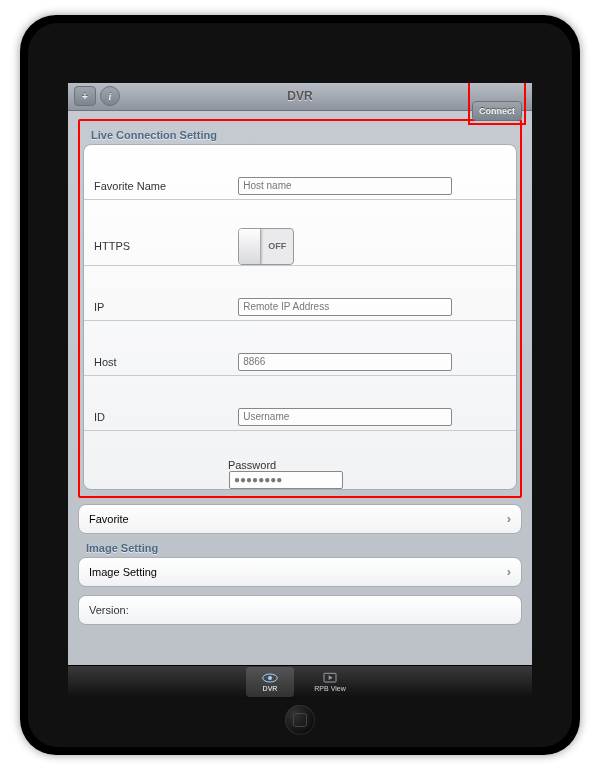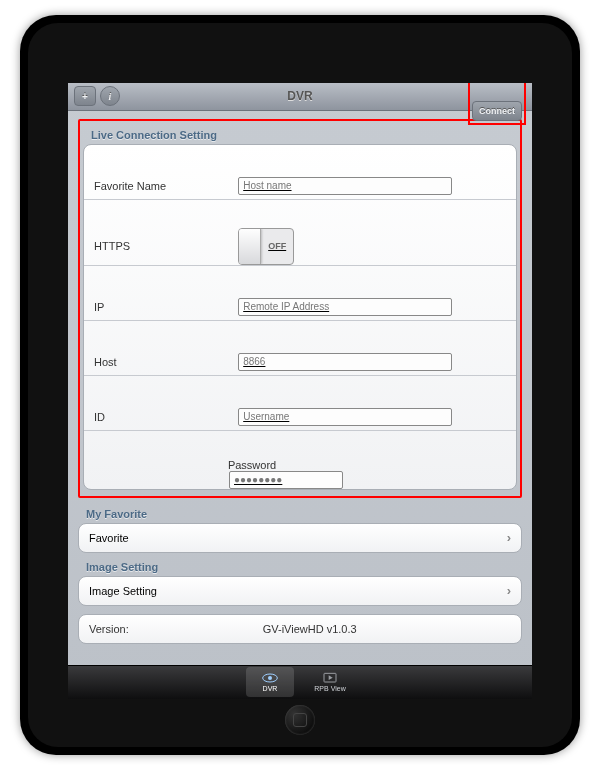--- a/index.html
+++ b/index.html
@@ -153,21 +153,20 @@
   .row:last-child { border-bottom: none; flex-direction: column; }
   .row-label {
     width: 35%;
     color: #333;
     font-size: 11px;
   }
   .row-value {
     flex: 1;
     display: flex;
     align-items: center;
-    text-decoration: underline;
   }
   .text-input {
     width: 80%;
     height: 18px;
     border: 1px solid #888;
     border-radius: 2px;
     font-size: 10px;
     padding: 0 4px;
     color: #777;
     background: #fdfdfd;
@@ -314,21 +313,20 @@
             <div class="row">
               <div class="row-label">Password</div>
               <div class="row-value">
                 <input class="text-input" value="●●●●●●●●" style="">
               </div>
             </div>
 
           </div>
         </div>
 
-        <div class="section-header">My Favorite</div>
         <div class="card">
           <div class="nav-row">
             <span>Favorite</span>
             <span class="chevron">›</span>
           </div>
         </div>
 
         <div class="section-gap"></div>
 
         <div class="section-header">Image Setting</div>
@@ -338,21 +336,20 @@
             <span class="chevron">›</span>
           </div>
         </div>
 
         <div class="section-gap"></div>
         <div class="section-gap"></div>
 
         <div class="card">
           <div class="nav-row">
             <span class="row-label" style="width:35%">Version:</span>
-            <span class="version-val" style="flex:1">GV-iViewHD v1.0.3</span>
           </div>
         </div>
 
       </div>
 
       <div class="tabbar">
         <div class="tab active">
           <svg viewBox="0 0 24 16">
             <ellipse cx="12" cy="8" rx="11" ry="6" fill="none" stroke="#9fcfff" stroke-width="1.5"></ellipse>
             <circle cx="12" cy="8" r="3" fill="#9fcfff"></circle>

